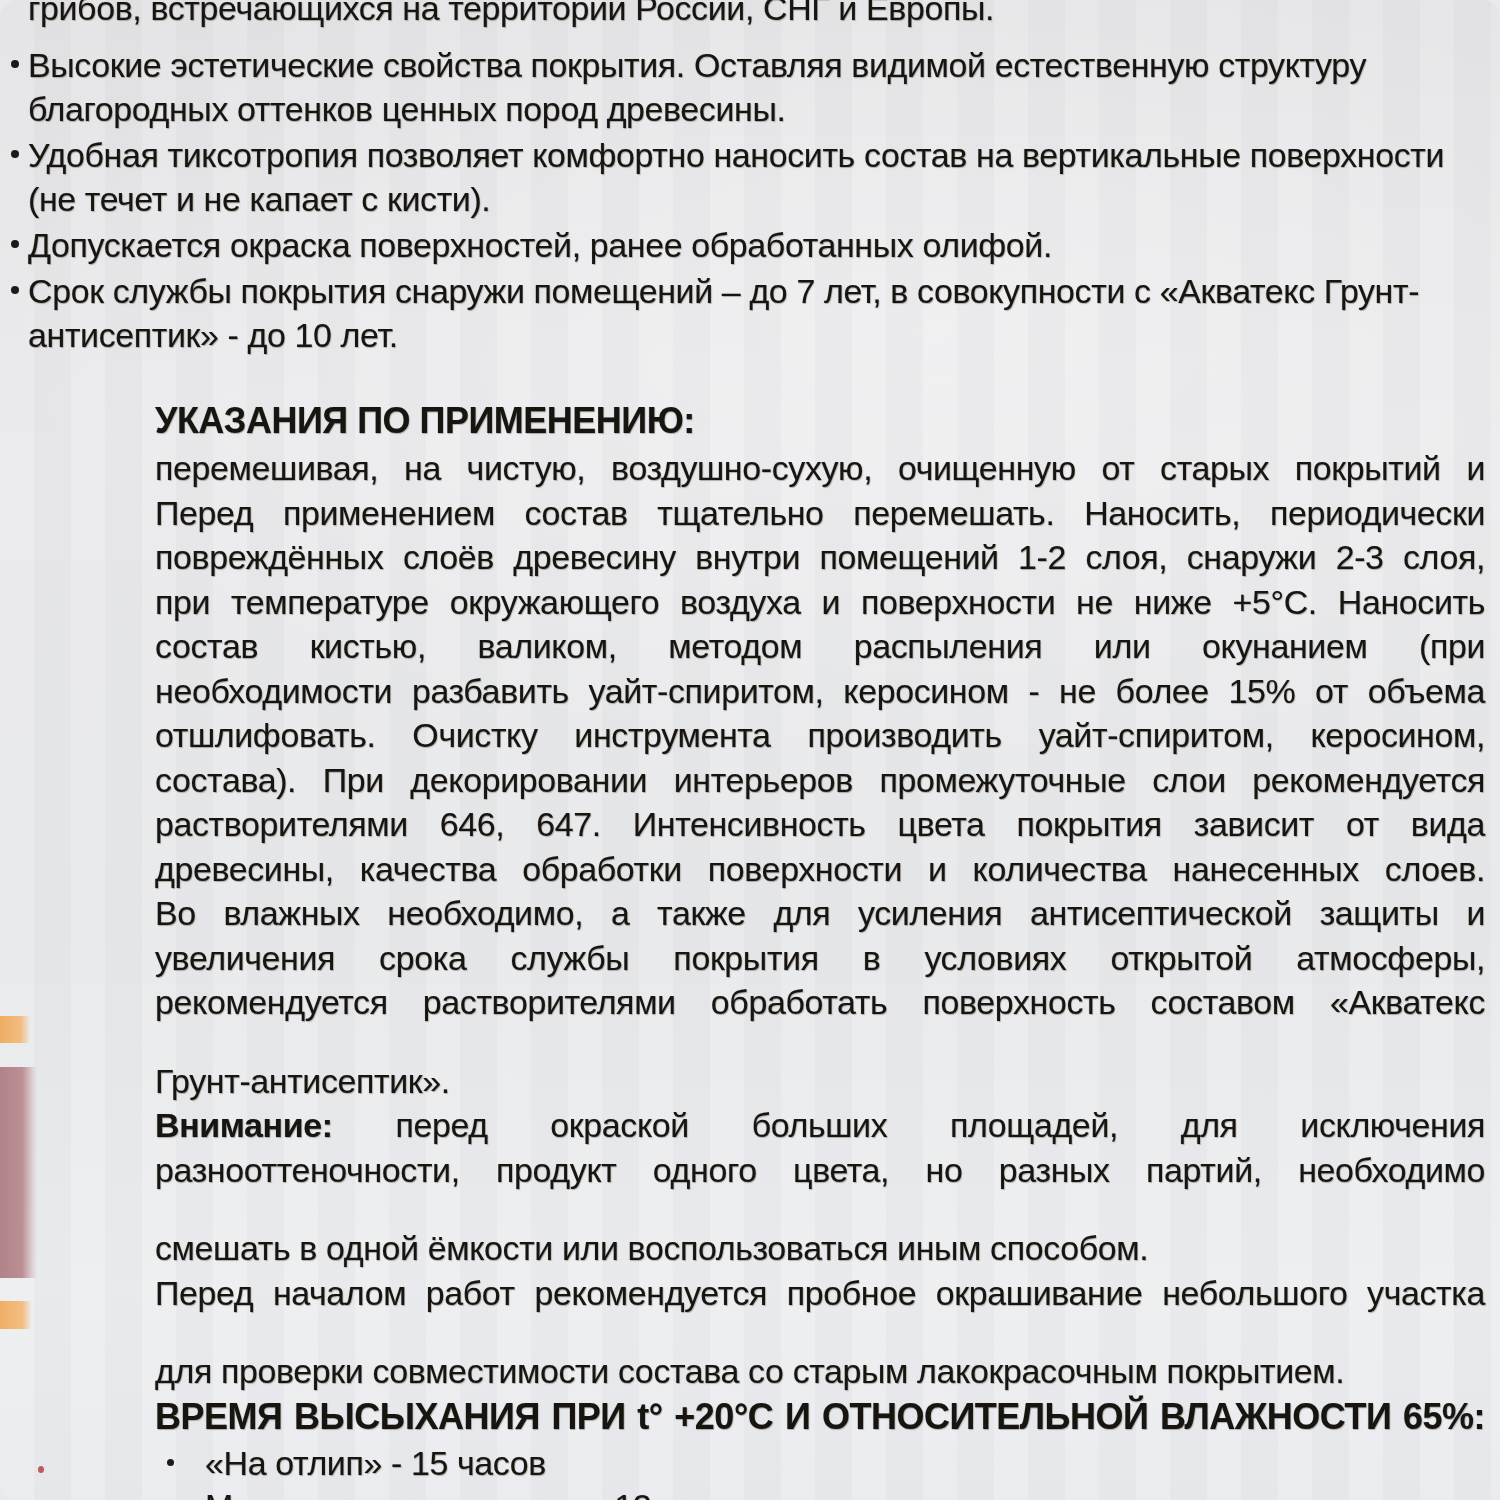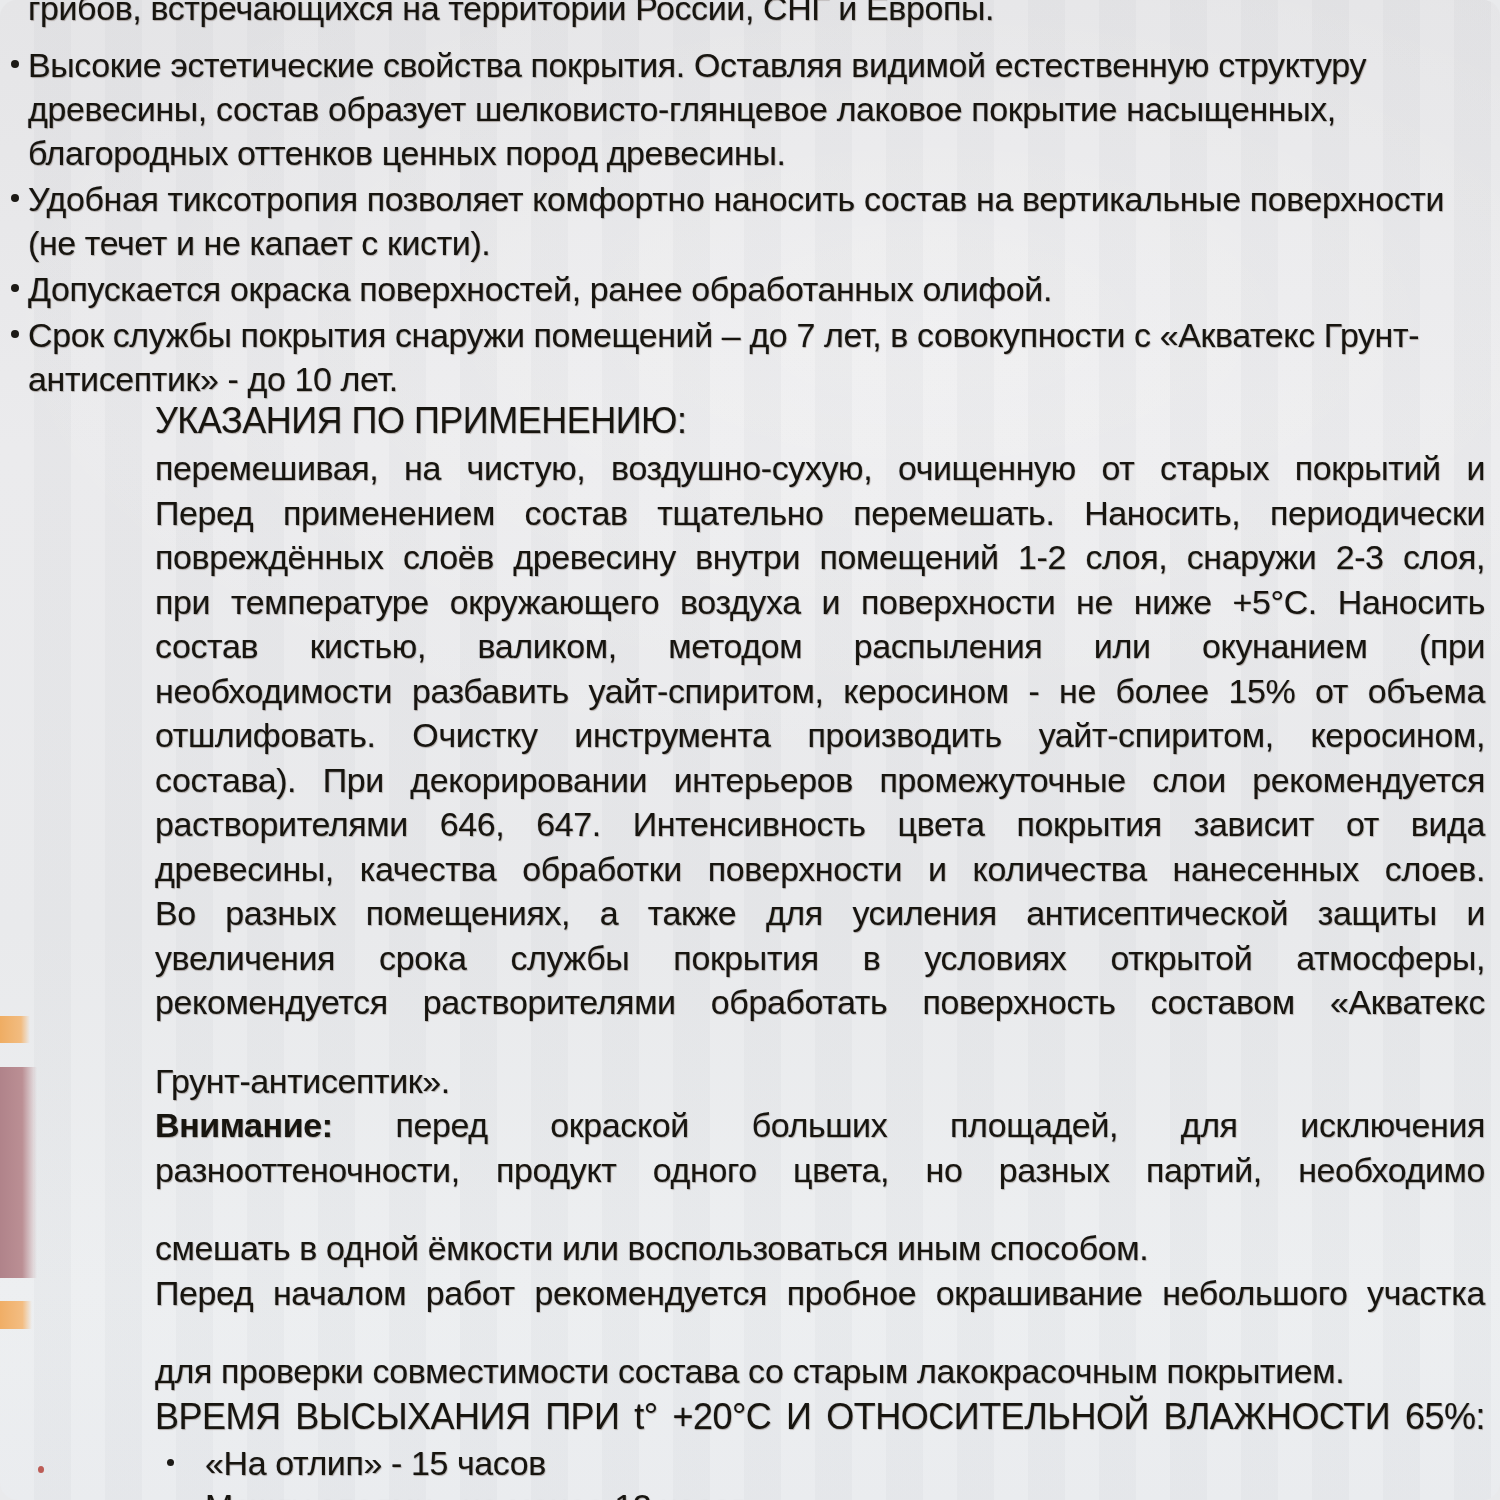--- a/index.html
+++ b/index.html
@@ -44,21 +44,21 @@
     background: #1c1a16;
   }
   .mt13 { margin-top: 13px; }
   .mt2  { margin-top: 2px; }
   
   .usage-block {
     position: absolute; left: 155px; top: 398px; width: 1330px;
     font-size: 34px; line-height: 44.5px;
   }
   .h {
-    font-weight: normal; font-size: 36px; line-height: 46px;
+    font-weight: bold; font-size: 36px; line-height: 46px;
     letter-spacing: -0.5px;
   }
   .h-fill { text-align: justify; text-align-last: justify; }
   .jline { text-align: justify; text-align-last: justify; }
   .jlast { text-align-last: left; margin-top: 34px; }
   .para { margin-top: 2px; }
   .dry-list { margin-top: 2px; }
   .dry-item { position: relative; padding-left: 50px; line-height: 43px; }
   .dry-item > .dot {
     position: absolute; left: 12px; top: 17px;
@@ -94,21 +94,20 @@
   <div class="stripe stripe-m"></div>
   <div class="stripe stripe-o2"></div>
   <div class="speck"></div>
 
   <div class="top-block txt">
     <div class="intro">грибов, встречающихся на территории России, СНГ и Европы.</div>
 
     <div class="bullet mt13">
       <span class="dot"></span>
       <div>Высокие эстетические свойства покрытия. Оставляя видимой естественную структуру</div>
-      <div>древесины, состав образует шелковисто-глянцевое лаковое покрытие насыщенных,</div>
       <div>благородных  оттенков ценных пород древесины.</div>
     </div>
 
     <div class="bullet mt2">
       <span class="dot"></span>
       <div>Удобная тиксотропия позволяет комфортно наносить состав на вертикальные поверхности</div>
       <div>(не течет и не капает с кисти).</div>
     </div>
 
     <div class="bullet mt2">
@@ -130,21 +129,21 @@
       <div class="jline">перемешивая, на чистую, воздушно-сухую, очищенную от старых покрытий и</div>
       <div class="jline">Перед применением состав тщательно перемешать. Наносить, периодически</div>
       <div class="jline">повреждённых слоёв древесину внутри помещений 1-2 слоя, снаружи 2-3 слоя,</div>
       <div class="jline">при температуре окружающего воздуха и поверхности не ниже +5°С. Наносить</div>
       <div class="jline">состав кистью, валиком, методом распыления или окунанием (при</div>
       <div class="jline">необходимости разбавить уайт-спиритом, керосином - не более 15% от объема</div>
       <div class="jline">отшлифовать. Очистку инструмента производить уайт-спиритом, керосином,</div>
       <div class="jline">состава). При декорировании интерьеров промежуточные слои рекомендуется</div>
       <div class="jline">растворителями 646, 647. Интенсивность цвета покрытия зависит от вида</div>
       <div class="jline">древесины, качества обработки поверхности и количества нанесенных слоев.</div>
-      <div class="jline">Во разных помещениях, а также для усиления антисептической защиты и</div>
+      <div class="jline">Во влажных необходимо, а также для усиления антисептической защиты и</div>
       <div class="jline">увеличения срока службы покрытия в условиях открытой атмосферы,</div>
       <div class="jline">рекомендуется растворителями обработать поверхность составом «Акватекс</div>
       <div class="jline jlast">Грунт-антисептик».</div>
     </div>
 
     <div>
       <div class="jline"><b>Внимание:</b> <span>перед окраской больших площадей, для исключения</span></div>
       <div class="jline">разнооттеночности, продукт одного цвета, но разных партий, необходимо</div>
       <div class="jline jlast">смешать в одной ёмкости или воспользоваться иным способом.</div>
     </div>

